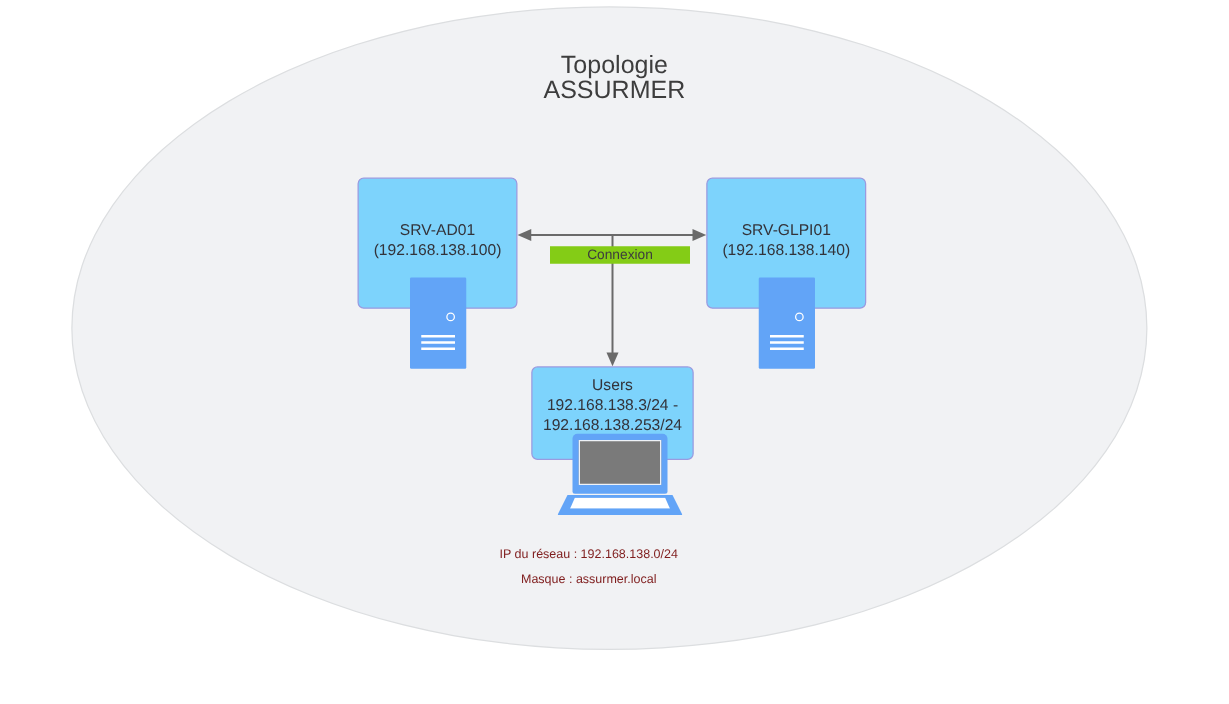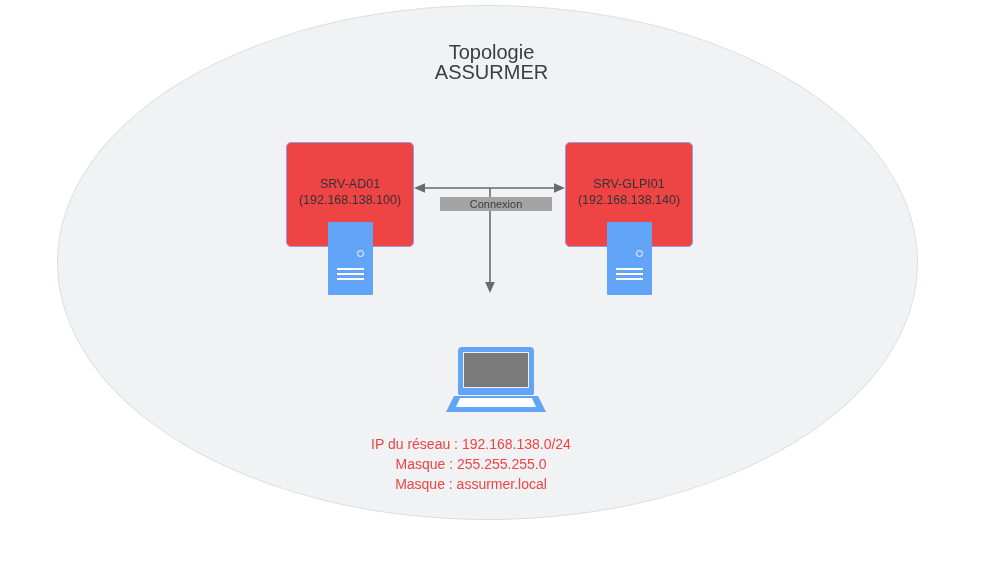--- a/index.html
+++ b/index.html
@@ -45,21 +45,21 @@
     text-align: center;
     color: #3d3d3d;
     font-size: 20px;
     line-height: 20px;
     white-space: pre-line;
   }
 
   
   .node-box {
     position: absolute;
-    background: #ef4444;
+    background: #7dd3fc;
     border: 1px solid #9a9ae0;
     border-radius: 5px;
     box-sizing: border-box;
     color: #33333a;
     font-size: 12.5px;
     line-height: 16px;
     text-align: center;
     white-space: pre-line;
     display: flex;
     align-items: flex-start;
@@ -191,33 +191,33 @@
     fill: none;
   }
   .connection-label {
     position: absolute;
     left: 440px;
     top: 197px;
     width: 112px;
     text-align: center;
     font-size: 11px;
     color: #3d3d3d;
-    background: #a3a3a3;
+    background: #84cc16;
     line-height: 14px;
   }
 
   
   .network-info {
     position: absolute;
     left: 0;
     top: 434px;
     width: 942px;
     text-align: center;
-    color: #ef4444;
-    font-size: 14px;
+    color: #7f1d1d;
+    font-size: 10px;
     line-height: 20px;
   }
   .network-info div { display: block; }
 </style>
 </head>
 <body>
 
 <div id="canvas">
 
   <div class="topology-ellipse"></div>
@@ -259,28 +259,32 @@
   </div>
   <div class="server-icon" id="server-icon-glpi01">
     <span class="server-led"></span>
     <span class="server-vents">
         <i></i>
         <i></i>
         <i></i>
       </span>
   </div>
 
+  <div class="node-box" id="box-users">
+    <span class="node-label">Users
+192.168.138.3/24 -
+192.168.138.253/24</span>
+  </div>
   <div id="laptop-icon">
     <div class="laptop-screen">
       <div class="laptop-display"></div>
     </div>
     <div class="laptop-base">
       <div class="laptop-keys"></div>
     </div>
   </div>
 
   <div class="network-info">
     <div>IP du réseau : 192.168.138.0/24</div>
-    <div>Masque : 255.255.255.0</div>
     <div>Masque : assurmer.local</div>
   </div>
 
 </div>
 
 </body></html>

